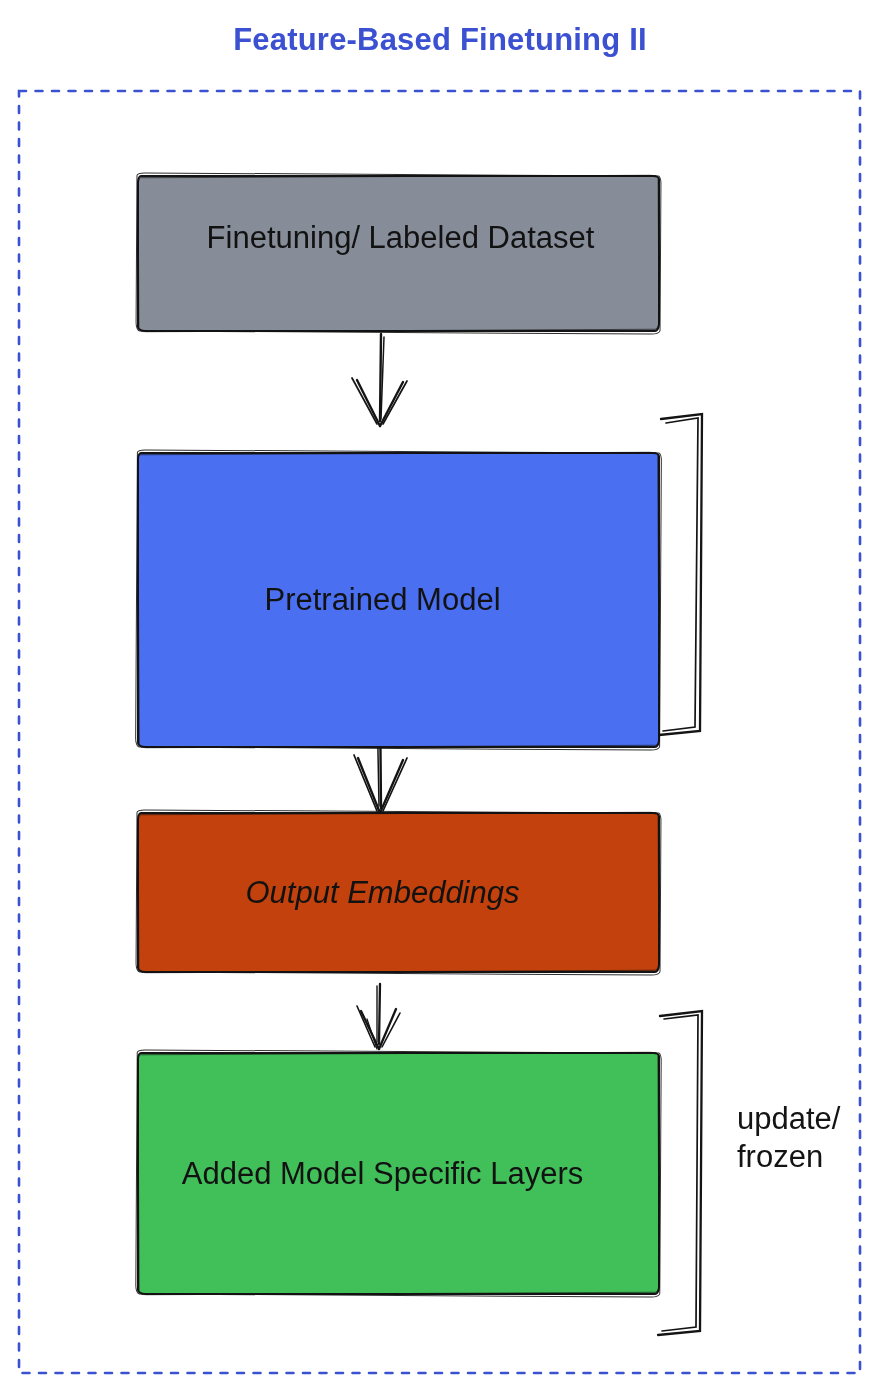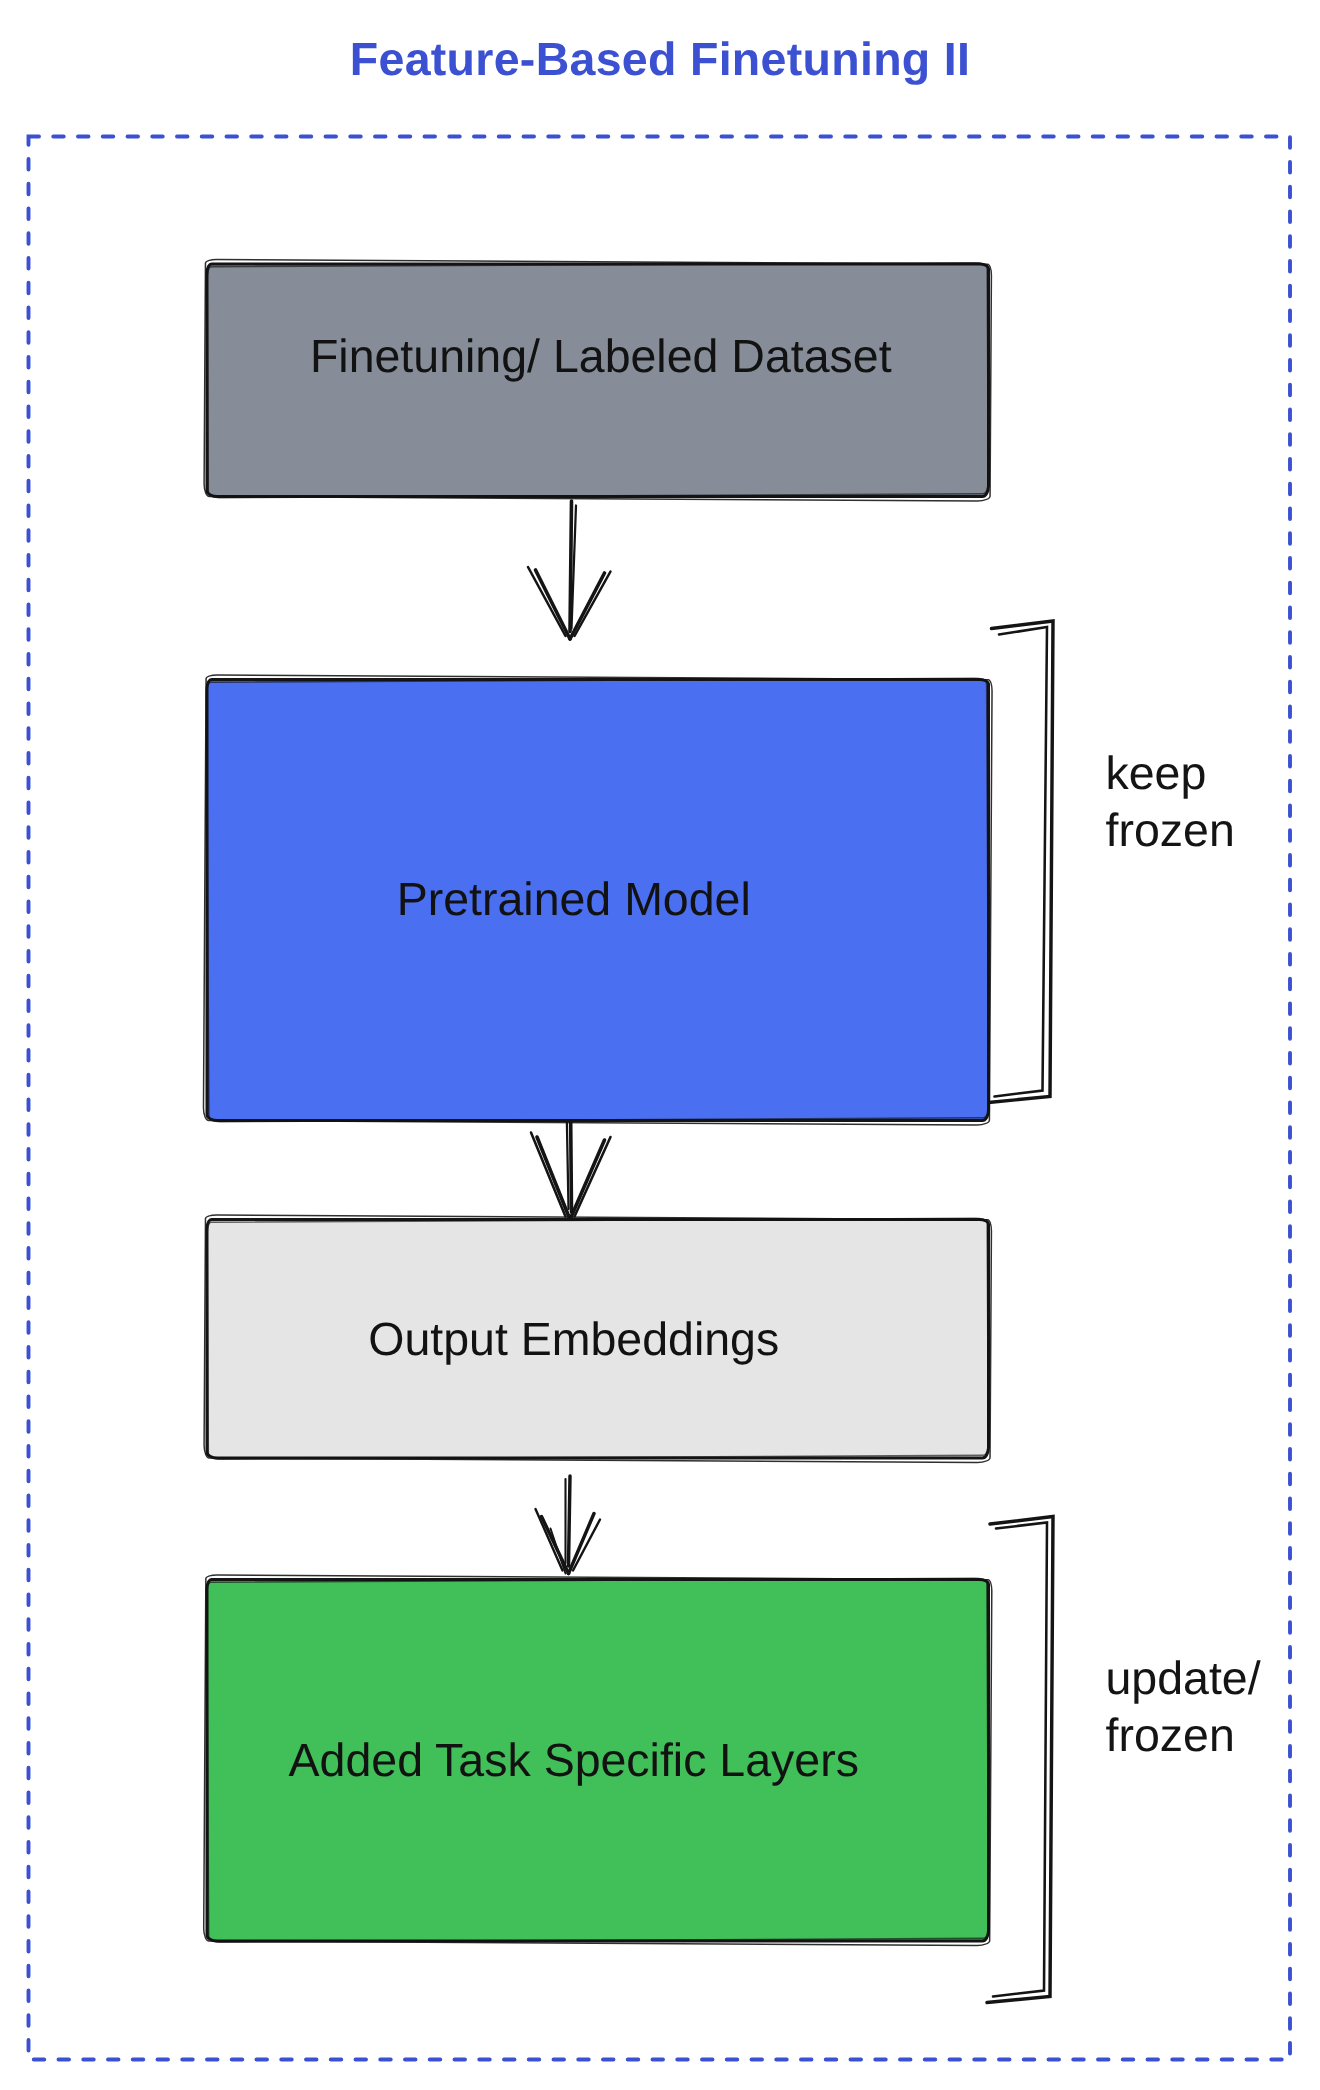--- a/index.html
+++ b/index.html
@@ -102,31 +102,27 @@
   </svg>
 
   <div class="node node-dataset" style="background: rgb(134, 141, 152);">
     <span class="lbl">Finetuning/ Labeled Dataset</span>
   </div>
 
   <div class="node node-pretrained" style="background: rgb(74, 111, 240);">
     <span class="lbl">Pretrained Model</span>
   </div>
 
-  <div class="node node-embeddings" style="background: #e5e5e5;">
+  <div class="node node-embeddings" style="background: #c2410c; font-style: italic;">
     <span class="lbl">Output Embeddings</span>
   </div>
 
   <div class="node node-task" style="background: rgb(65, 191, 89);">
-    <span class="lbl">Added Task Specific Layers</span>
+    <span class="lbl">Added Model Specific Layers</span>
   </div>
 
-  <div class="annotation ann-keep-frozen">
-    <span>keep</span>
-    <span>frozen</span>
-  </div>
 
   <div class="annotation ann-train-update">
     <span>update/</span>
     <span>frozen</span>
   </div>
 
 </div>
 
 </body></html>

